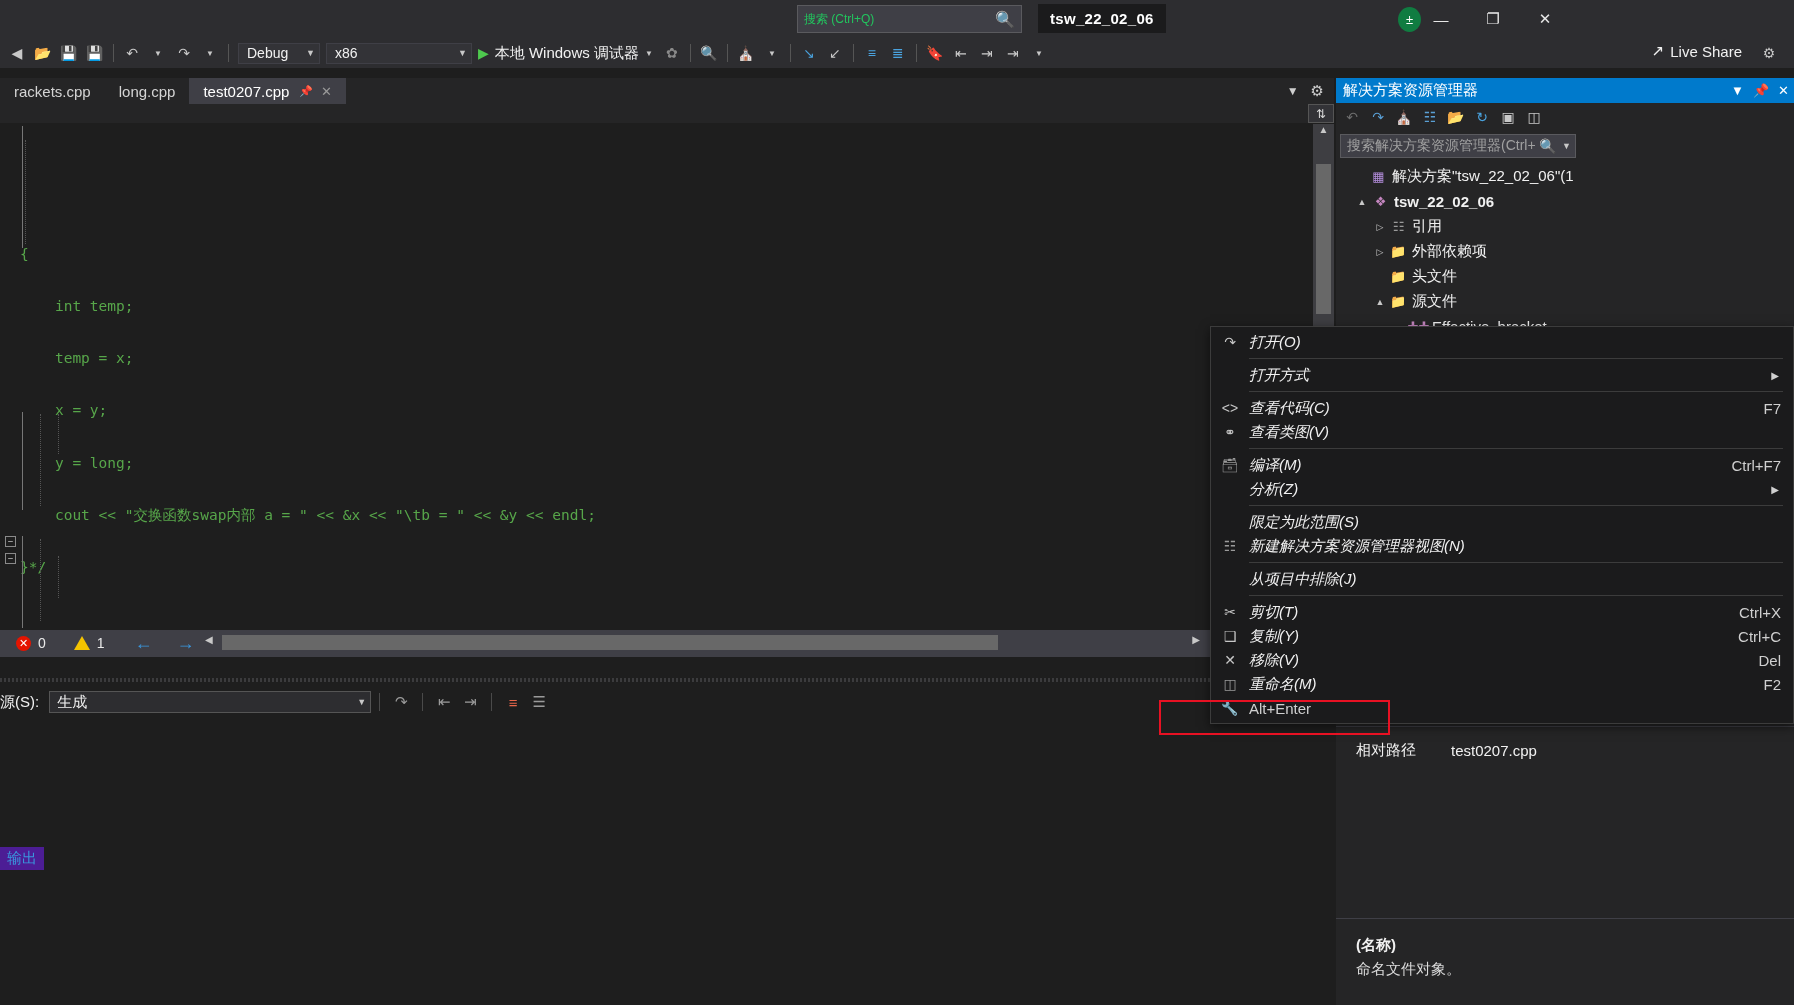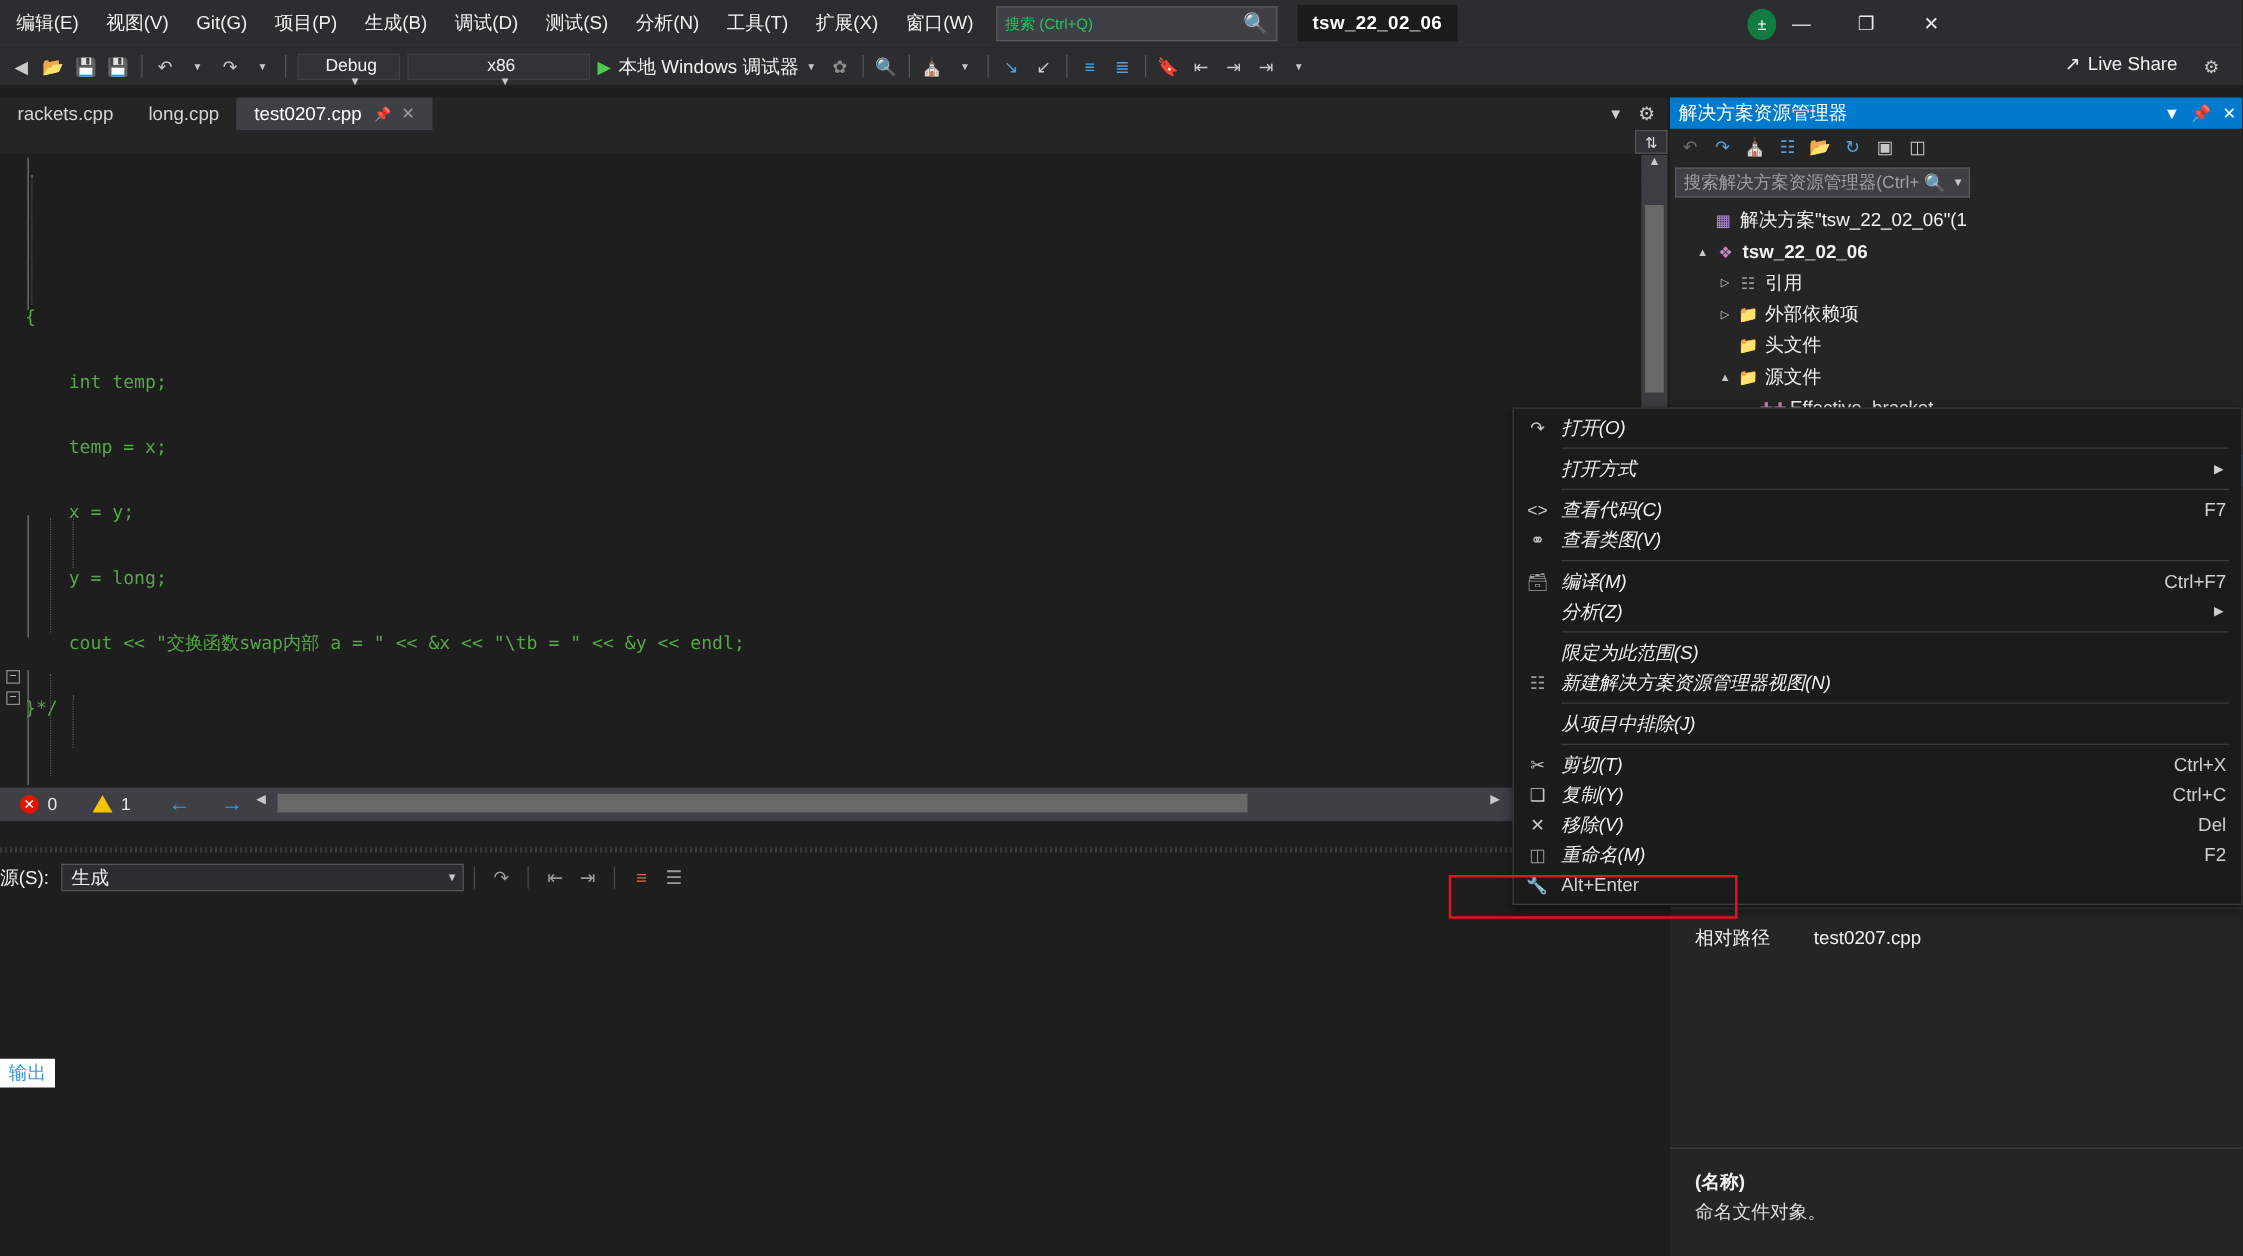--- a/index.html
+++ b/index.html
@@ -49,21 +49,20 @@
   }
   .tb-ico {
     width:24px; height:24px; display:flex; align-items:center; justify-content:center;
     font-size:14px; color:#c8c8c8; margin:0 1px;
   }
   .tb-sep { width:1px; height:18px; background:#555; margin:0 5px; }
   .tb-combo {
     height:21px; background:#333337; border:1px solid #3f3f46; color:#f1f1f1;
     font-size:14px; display:flex; align-items:center; padding:0 4px 0 8px;
     position:relative;
-    flex-direction:column;
   }
   .tb-combo .cv { flex:1; }
   .tb-combo .car { color:#c8c8c8; font-size:9px; margin-left:6px; }
   #dbg-run {
     display:flex; align-items:center; color:#f1f1f1; font-size:15px; padding:0 6px;
     height:24px; white-space:nowrap;
   }
   #dbg-run .ply { color:#4ec94e; font-size:14px; margin-right:6px; }
   #liveshare {
     position:absolute; right:52px; top:4px; display:flex; align-items:center;
@@ -153,21 +152,21 @@
   #errtoolbar .lab { font-size:15px; color:#f1f1f1; margin-left:0px; }
   #errsel { margin-left:10px; width:322px; height:22px; background:#2d2d30; border:1px solid #555;
       color:#f1f1f1; font-size:15px; display:flex; align-items:center; padding:0 4px 0 7px;}
   #errsel .car { margin-left:auto; font-size:9px; color:#c8c8c8; }
   .errtb-ico { width:26px;height:24px; display:flex;align-items:center;justify-content:center;
       color:#9a9a9a; font-size:15px; }
   .errtb-sep { width:1px;height:18px;background:#4a4a4a;margin:0 8px; }
 
   
   #outputtab { position:absolute; left:0; top:844px; width:1334px; height:26px;}
-  #outputtab .t { position:absolute; left:0; top:3px; background:#ffffff; color:#3a96dd;
+  #outputtab .t { position:absolute; left:0; top:3px; background:#4c1d95; color:#3a96dd;
       font-size:15px; padding:2px 7px; }
 
   
   #solexp { position:absolute; left:1336px; top:78px; width:458px; height:927px; background:#252526; }
   #solexp-head { position:absolute; left:0; top:0; width:100%; height:25px; background:#007acc;
       display:flex; align-items:center; color:#fff; font-size:15px; padding-left:7px; }
   #solexp-head .tools { margin-left:auto; display:flex; align-items:center; padding-right:5px; gap:9px;
       font-size:13px; color:#fff; }
   #solexp-tb { position:absolute; left:0; top:25px; width:100%; height:28px; display:flex;
       align-items:center; padding-left:4px; gap:2px; }
@@ -216,34 +215,20 @@
     position:absolute; left:1159px; top:700px; width:231px; height:35px;
     border:2px solid #e81123; z-index:60; pointer-events:none;
   }
   .blue { color:#3a9fe0; }
   .orange { color:#e8664a; }
 </style>
 </head>
 <body>
 
 <div id="titlebar">
-  <div class="menu-items">
-    <div class="menu-item">编辑(E)</div>
-    <div class="menu-item">视图(V)</div>
-    <div class="menu-item">Git(G)</div>
-    <div class="menu-item">项目(P)</div>
-    <div class="menu-item">生成(B)</div>
-    <div class="menu-item">调试(D)</div>
-    <div class="menu-item">测试(S)</div>
-    <div class="menu-item">分析(N)</div>
-    <div class="menu-item">工具(T)</div>
-    <div class="menu-item">扩展(X)</div>
-    <div class="menu-item">窗口(W)</div>
-    <div class="menu-item">帮助(H)</div>
-  </div>
 
   <div id="searchbox">
     <div class="ph">搜索 (Ctrl+Q)</div>
     <div class="mag">🔍</div>
   </div>
 
   <div id="proj-title">tsw_22_02_06</div>
 
   <div id="acct-badge">±</div>
   <div class="win-btn" style="left:1418px">—</div>

